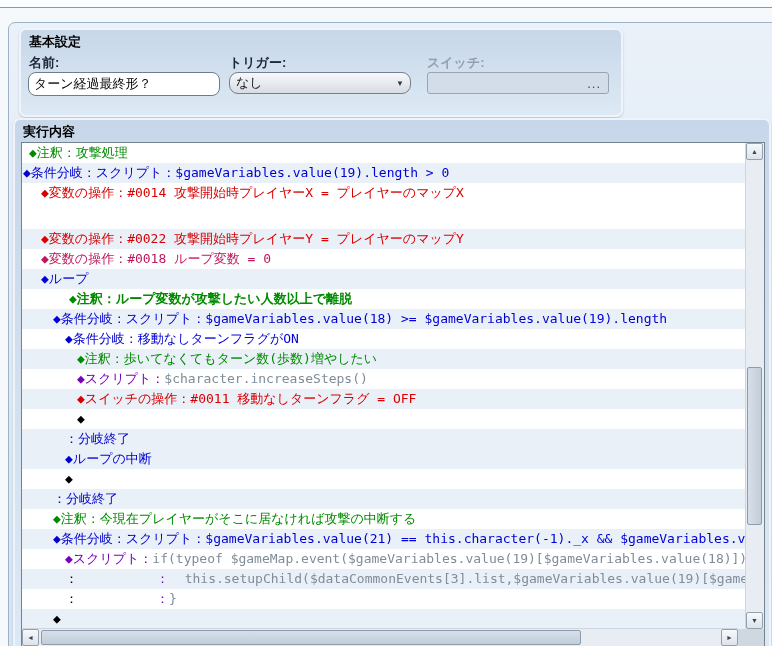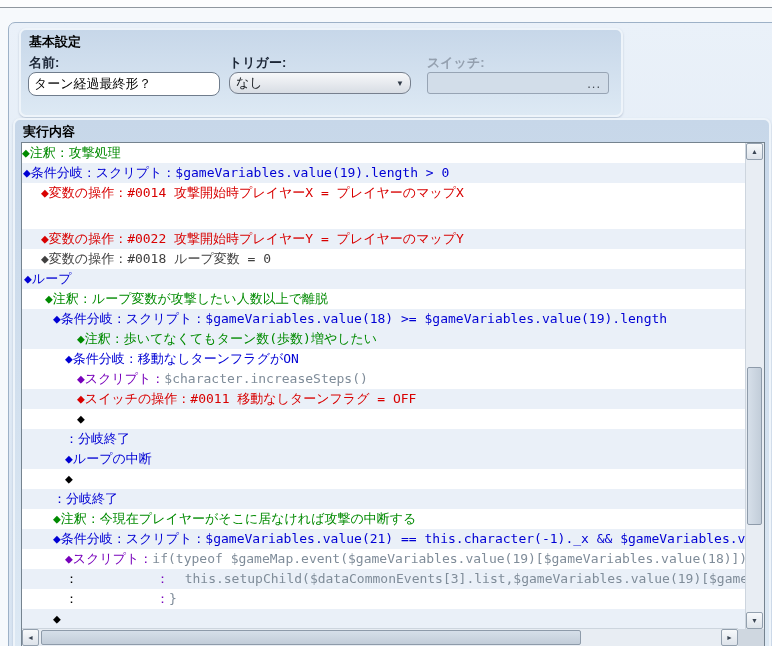--- a/index.html
+++ b/index.html
@@ -106,30 +106,30 @@
       <div class="disabled-field" style="left:406px;">
         <span>...</span>
       </div>
     </div>
 
     <div class="gb gb-exec">
       <div class="gb-title">実行内容</div>
 
       <div class="list">
         <div class="list-content">
-            <div class="row even" style="padding-left: 0;"><span style="color: rgb(0, 138, 0);">◆注釈：攻撃処理</span></div>
+            <div class="row even" style="padding-left: 7px;"><span style="color: rgb(0, 138, 0);">◆注釈：攻撃処理</span></div>
             <div class="row odd" style="padding-left: 1px;"><span style="color: rgb(0, 0, 212);">◆条件分岐：スクリプト：$gameVariables.value(19).length &gt; 0</span></div>
             <div class="row even" style="padding-left: 19px;"><span style="color: rgb(216, 0, 0);">◆変数の操作：#0014 攻撃開始時プレイヤーX = プレイヤーのマップX</span></div>
             <div class="row odd" style="padding-left: 19px; margin-top: 26px;"><span style="color: rgb(216, 0, 0);">◆変数の操作：#0022 攻撃開始時プレイヤーY = プレイヤーのマップY</span></div>
-            <div class="row even" style="padding-left: 19px;"><span style="color: #404040; margin-top: 28px;">◆変数の操作：#0018 ループ変数 = 0</span></div>
-            <div class="row odd" style="padding-left: 2px;"><span style="color: rgb(0, 0, 212);">◆ループ</span></div>
-            <div class="row even" style="padding-left: 23px;"><span style="color: rgb(0, 138, 0);">◆注釈：ループ変数が攻撃したい人数以上で離脱</span></div>
+            <div class="row even" style="padding-left: 19px;"><span style="color: #be185d; margin-top: 28px;">◆変数の操作：#0018 ループ変数 = 0</span></div>
+            <div class="row odd" style="padding-left: 19px;"><span style="color: rgb(0, 0, 212);">◆ループ</span></div>
+            <div class="row even" style="padding-left: 47px; font-weight: bold;"><span style="color: rgb(0, 138, 0);">◆注釈：ループ変数が攻撃したい人数以上で離脱</span></div>
             <div class="row odd" style="padding-left: 31px;"><span style="color: rgb(0, 0, 212);">◆条件分岐：スクリプト：$gameVariables.value(18) &gt;= $gameVariables.value(19).length</span></div>
+            <div class="row even" style="padding-left: 43px;"><span style="color: rgb(0, 0, 212);">◆条件分岐：移動なしターンフラグがON</span></div>
             <div class="row odd" style="padding-left: 55px;"><span style="color: rgb(0, 138, 0);">◆注釈：歩いてなくてもターン数(歩数)増やしたい</span></div>
-            <div class="row even" style="padding-left: 43px;"><span style="color: rgb(0, 0, 212);">◆条件分岐：移動なしターンフラグがON</span></div>
             <div class="row even" style="padding-left: 55px;"><span style="color: rgb(119, 0, 187);">◆スクリプト：</span><span style="color: rgb(127, 140, 153);">$character.increaseSteps()</span></div>
             <div class="row odd" style="padding-left: 55px;"><span style="color: rgb(216, 0, 0);">◆スイッチの操作：#0011 移動なしターンフラグ = OFF</span></div>
             <div class="row even" style="padding-left: 55px;"><span style="color: rgb(0, 0, 0);">◆</span></div>
             <div class="row odd" style="padding-left: 43px;"><span style="color: rgb(0, 0, 212);">：分岐終了</span></div>
             <div class="row odd" style="padding-left: 43px;"><span style="color: rgb(0, 0, 212);">◆ループの中断</span></div>
             <div class="row even" style="padding-left: 43px;"><span style="color: rgb(0, 0, 0);">◆</span></div>
             <div class="row odd" style="padding-left: 31px;"><span style="color: rgb(0, 0, 212);">：分岐終了</span></div>
             <div class="row even" style="padding-left: 31px;"><span style="color: rgb(0, 138, 0);">◆注釈：今現在プレイヤーがそこに居なければ攻撃の中断する</span></div>
             <div class="row odd" style="padding-left: 31px;"><span style="color: rgb(0, 0, 212);">◆条件分岐：スクリプト：$gameVariables.value(21) == this.character(-1)._x &amp;&amp; $gameVariables.value(22)</span></div>
             <div class="row even" style="padding-left: 43px;"><span style="color: rgb(119, 0, 187);">◆スクリプト：</span><span style="color: rgb(127, 140, 153);">if(typeof $gameMap.event($gameVariables.value(19)[$gameVariables.value(18)]) != 'unde</span></div>

